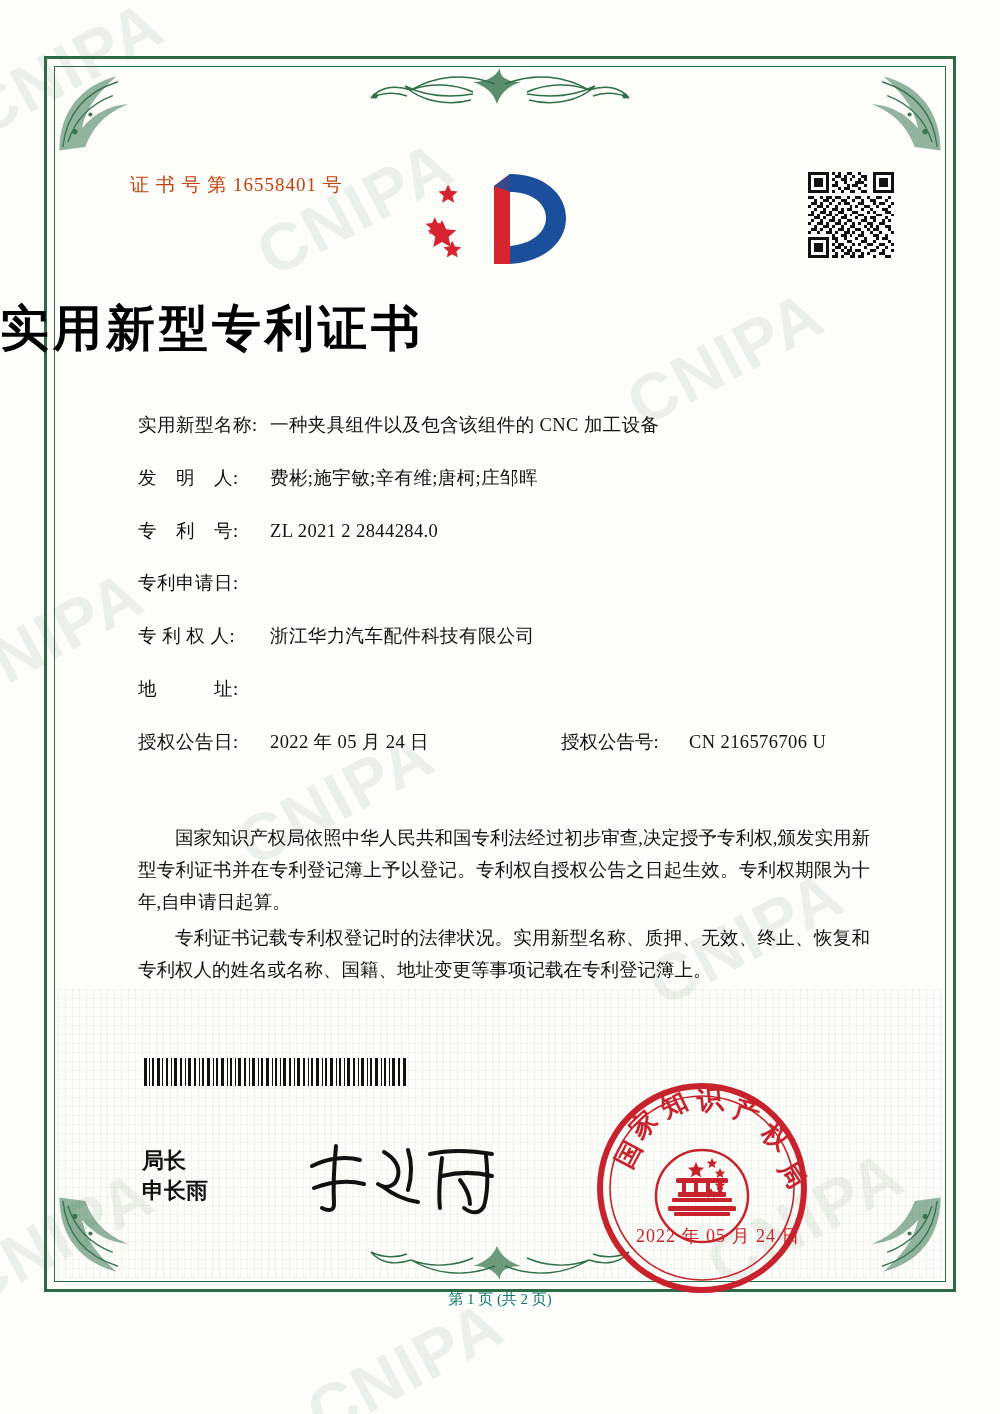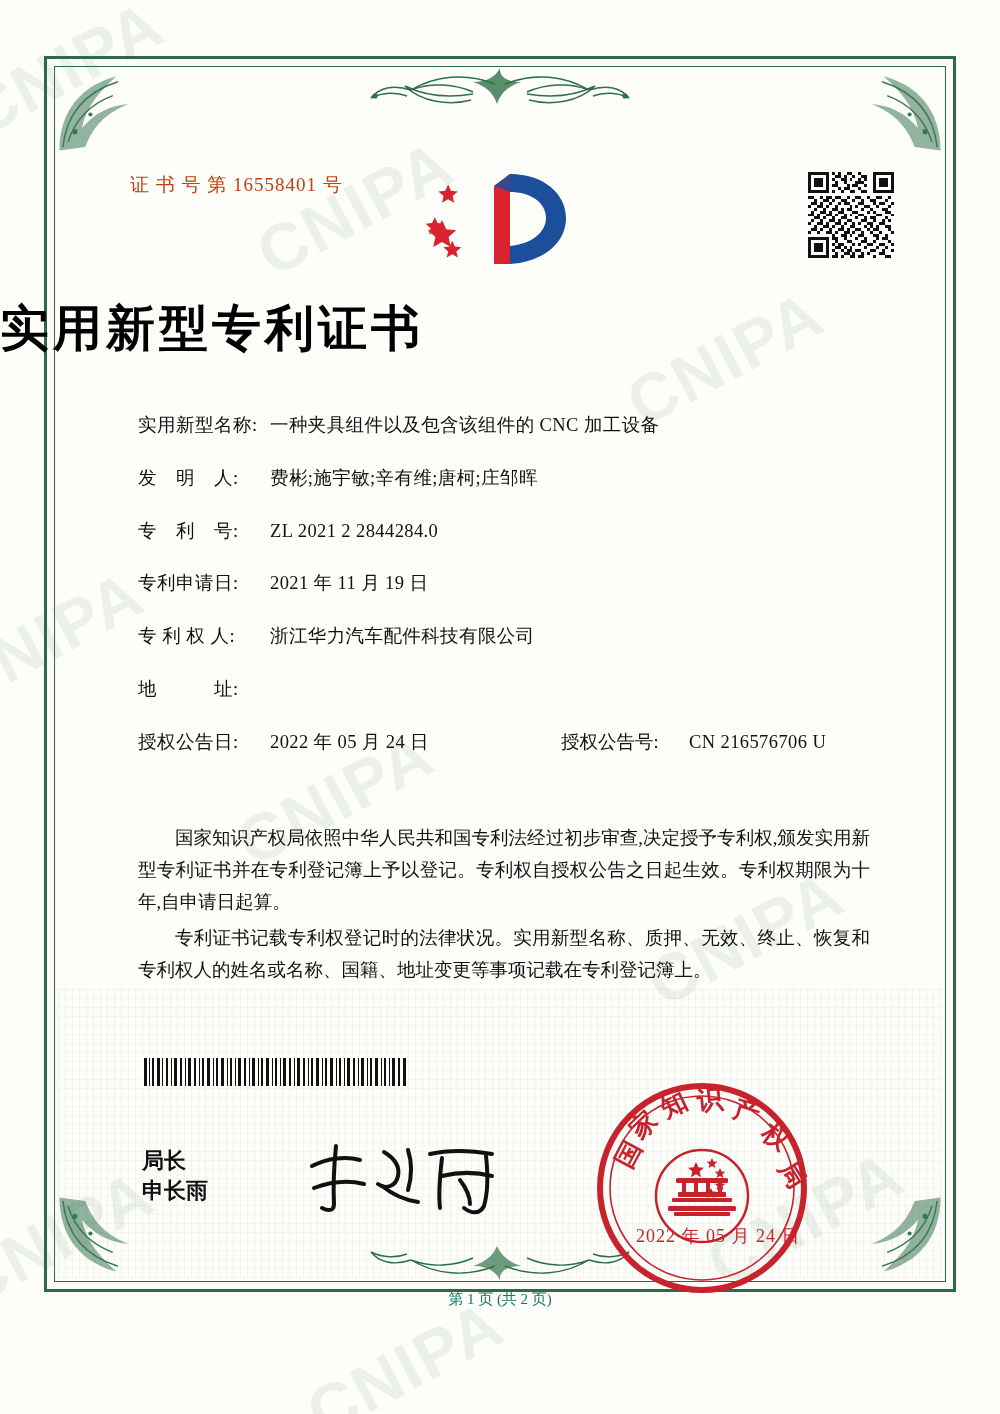--- a/index.html
+++ b/index.html
@@ -557,21 +557,20 @@
       <span class="val">费彬;施宇敏;辛有维;唐柯;庄邹晖</span>
     </div>
 
     <div class="row">
       <span class="lbl">专　利　号:</span>
       <span class="val">ZL 2021 2 2844284.0</span>
     </div>
 
     <div class="row">
       <span class="lbl">专利申请日:</span>
-      <span class="val">2021 年 11 月 19 日</span>
     </div>
 
     <div class="row">
       <span class="lbl">专 利 权 人:</span>
       <span class="val">浙江华力汽车配件科技有限公司</span>
     </div>
 
     <div class="row">
       <span class="lbl">地　　　址:</span>
     </div>

